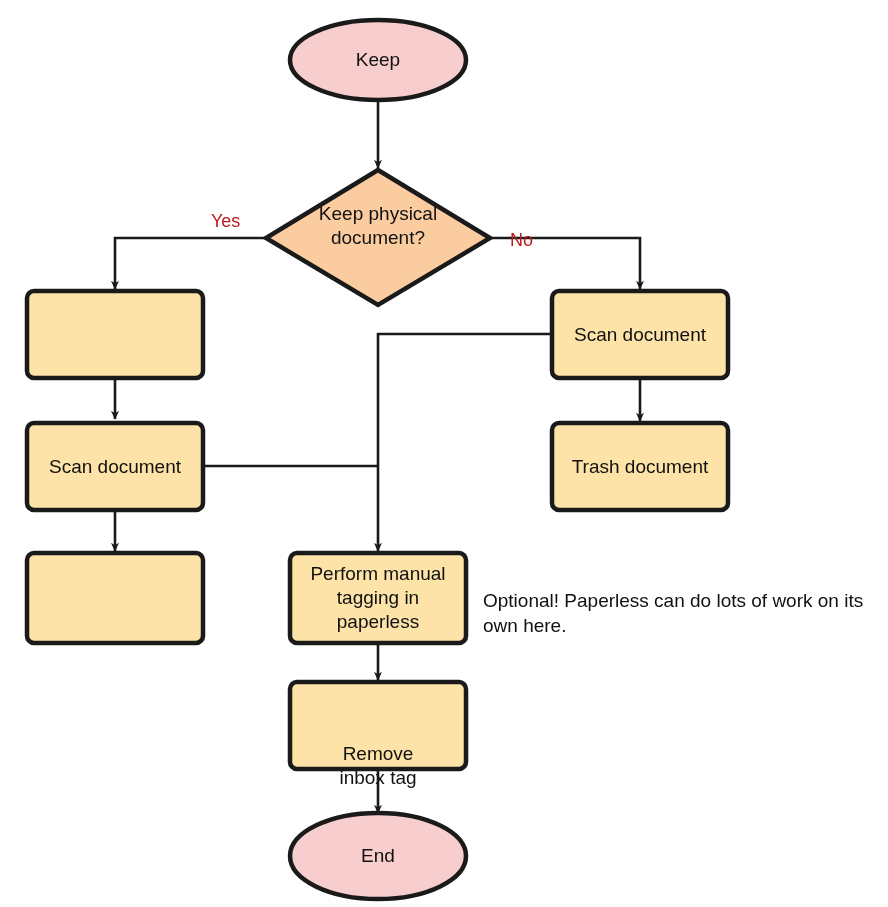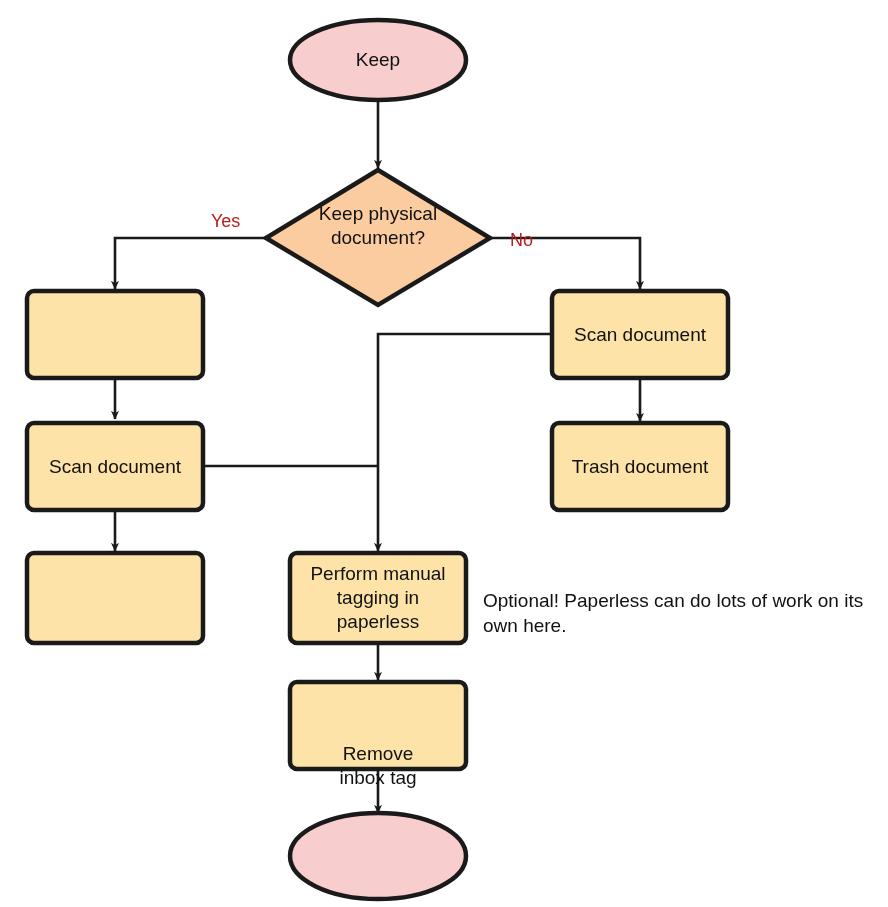--- a/index.html
+++ b/index.html
@@ -122,20 +122,21 @@
 
   <div class="node-label" style="left:552px; top:423px; width:176px; height:87px;">Trash document</div>
 
   <div class="node-label" style="left:290px; top:553px; width:176px; height:90px;">Perform manual
 tagging in
 paperless</div>
 
   <div class="node-label" style="left:290px; top:722px; width:176px; height:87px;">Remove
 inbox tag</div>
 
+  <div class="node-label" style="left:290px; top:813px; width:176px; height:86px;">End</div>
 
   <div class="edge-label" style="left:211px; top:211px;">Yes</div>
 
   <div class="edge-label" style="left:510px; top:211px;margin-top:19px;">No</div>
 
   <div class="note-text" style="left:483px; top:588px; width:400px;">Optional! Paperless can do lots of work on its own here.</div>
 
 </div>
 
 </body></html>

